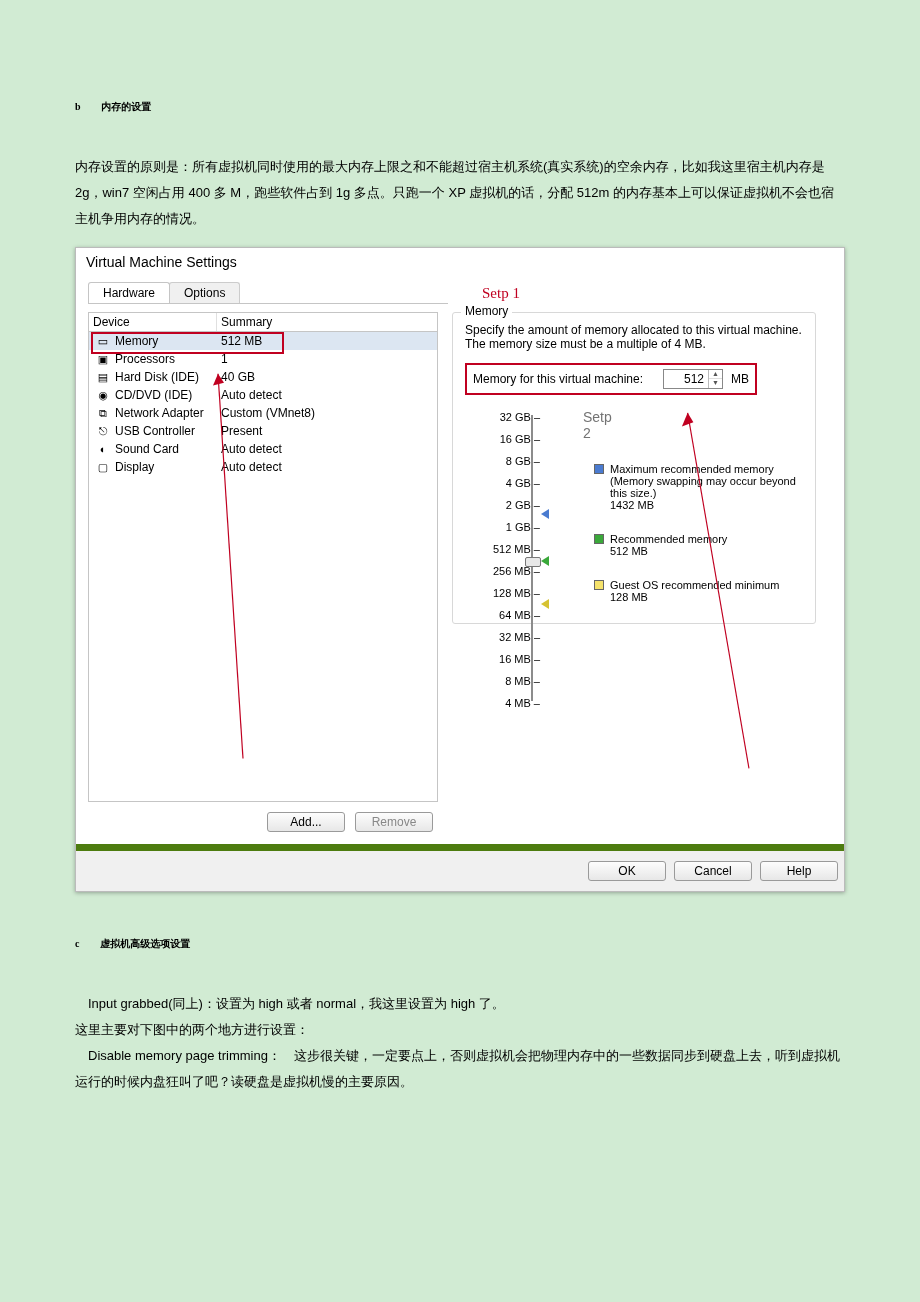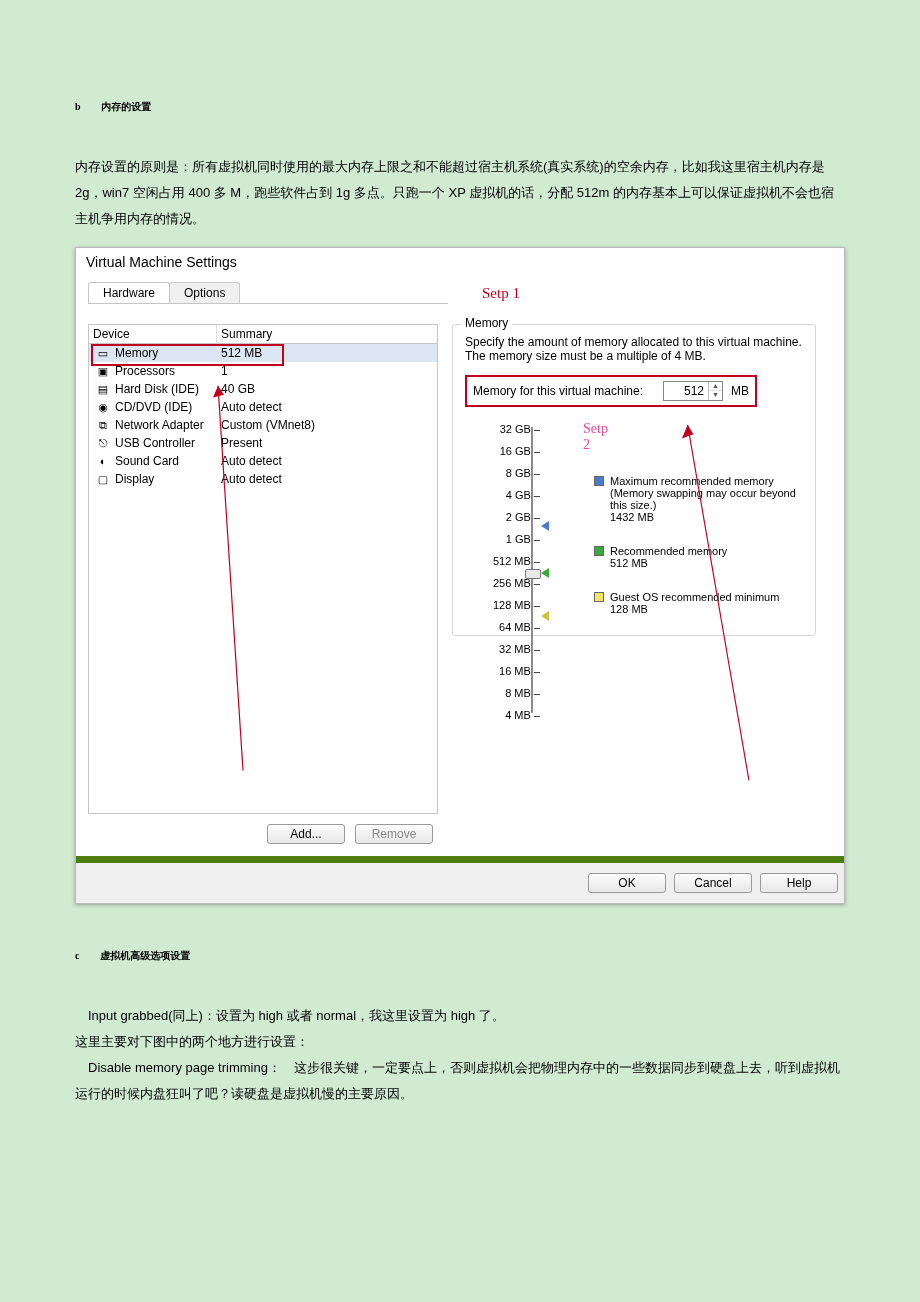--- a/index.html
+++ b/index.html
@@ -39,21 +39,21 @@
     padding: 6px 10px 4px 10px;
     font-size: 14px;
   }
   .dialog-body {
     background: #fff;
     padding: 8px 28px 12px 12px;
   }
   .tabs-row {
     display: flex;
     align-items: center;
-    margin-bottom: 20px;
+    margin-bottom: 8px;
   }
   .tabs {
     display:flex;
     border-bottom: 1px solid #c5c5c5;
     width: 360px;
     position: relative;
   }
   .tab {
     padding: 3px 14px 3px 14px;
     border: 1px solid #c5c5c5;
@@ -189,21 +189,21 @@
     background: #e8e8e8; border:1px solid #777; border-radius:2px;
   }
   .marker {
     position:absolute; left: 76px; width:0;height:0;
     border-top:5px solid transparent; border-bottom:5px solid transparent;
   }
   .marker.blue { border-right:8px solid #4a7bd0;}
   .marker.green{ border-right:8px solid #3aa83a;}
   .marker.yellow{border-right:8px solid #d6c232;}
   .step2 {
-    color:#ec4899; font-family:Liberation Serif, serif; font-size:14px;
+    color:#737373; font-family:Liberation Sans, sans-serif; font-size:14px;
     position:absolute; left: 118px; top: -2px;
   }
   .legend-col {
     flex:1;
     padding-left: 24px;
     font-size:11px;
   }
   .legend-item { margin-bottom:4px; display:flex; gap:6px;}
   .legend-sw { width:10px; height:10px; border:1px solid #666; margin-top:1px; flex-shrink:0;}
   .bottom-buttons {

